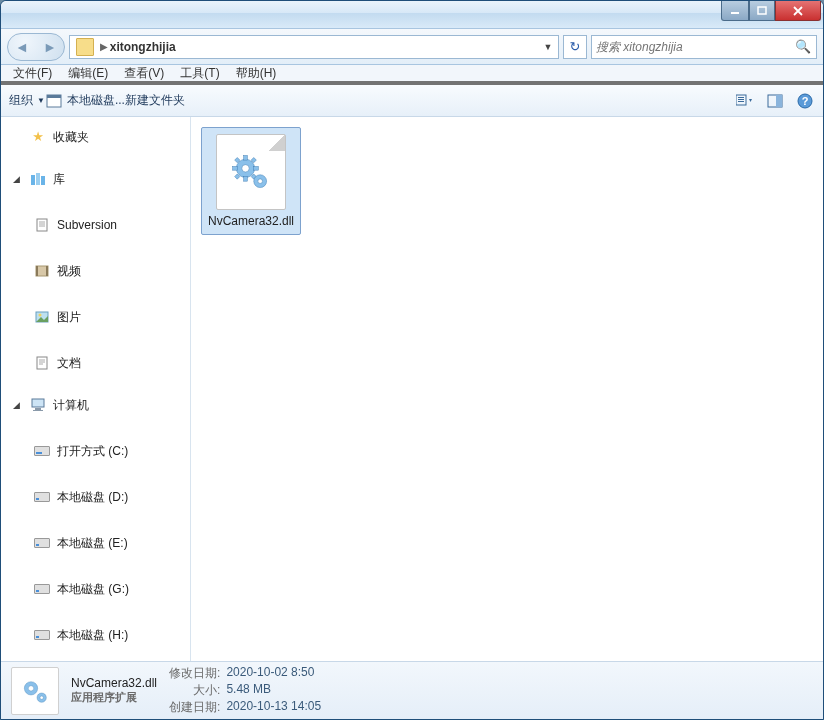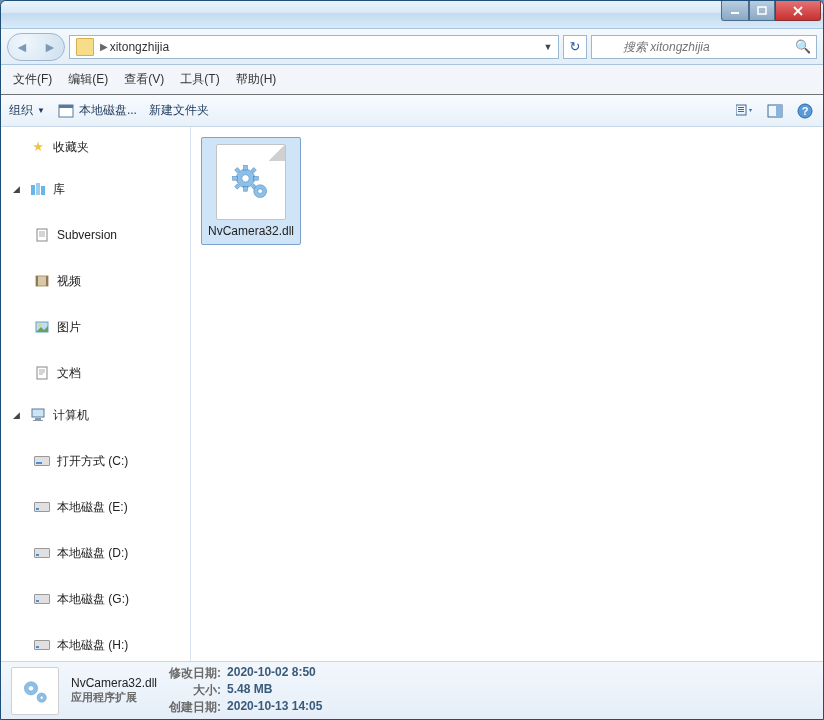--- a/index.html
+++ b/index.html
@@ -15,33 +15,33 @@
 .wbtn.max { width: 26px; background: linear-gradient(to bottom, #b8cde0, #8aa8c5); }
 .wbtn.close { width: 46px; background: linear-gradient(to bottom, #e57373, #c93030); border-radius: 0 0 3px 0; border-color: #8a3030; }
 
 
 .navbar { height: 36px; background: linear-gradient(to bottom, #f4f8fc, #e3eef8); display: flex; align-items: center; padding: 0 6px; border-bottom: 1px solid #a8c5e0; gap: 4px; }
 .navbtn-group { width: 58px; height: 28px; background: radial-gradient(circle at 30% 30%, #f0f6fc, #cfe0ef); border: 1px solid #9bb8d3; border-radius: 14px; display: flex; align-items: center; justify-content: space-around; }
 .navarrow { color: #7a9ab8; font-size: 14px; }
 .addressbar { flex: 1; height: 24px; background: #fff; border: 1px solid #9bb8d3; display: flex; align-items: center; padding: 0 2px; }
 .addr-icon { width: 18px; height: 18px; background: #f7dd8a; border: 1px solid #d4b050; border-radius: 1px; margin: 0 4px; }
 .addr-sep { color: #666; font-size: 10px; margin: 0 2px; }
-.addr-text { flex: 1; font-size: 12px; color: #333; }
+.addr-text { flex: 1; font-size: 12px; color: #333; font-weight: bold; }
 .addr-drop { width: 16px; text-align: center; color: #444; font-size: 9px; }
 .refresh { width: 24px; height: 24px; border: 1px solid #9bb8d3; background: #fff; display: flex; align-items: center; justify-content: center; color: #2a5caa; font-size: 13px; }
 .searchbox { width: 226px; height: 24px; background: #fff; border: 1px solid #9bb8d3; display: flex; align-items: center; padding: 0 4px; }
-.searchbox input { flex: 1; border: none; outline: none; font-size: 12px; font-style: italic; color: #888; background: transparent; margin-left: 27px; }
+.searchbox input { flex: 1; border: none; outline: none; font-size: 12px; font-style: italic; color: #888; background: transparent; }
 .search-icon { color: #2a5caa; font-size: 13px; }
 
 
-.menubar { height: 30px; background: #f2f6fb; display: flex; align-items: center; padding: 0 6px; gap: 4px; border-bottom: 1px solid #737373; }
+.menubar { height: 20px; background: #f2f6fb; display: flex; align-items: center; padding: 0 6px; gap: 4px; border-bottom: 4px solid #737373; }
 .menubar span { font-size: 12px; color: #333; padding: 2px 6px; }
 
 
-.toolbar { height: 32px; background: linear-gradient(to bottom, #f8fbfe, #e7f0f9); border-bottom: 1px solid #c8d8e8; display: flex; align-items: center; padding: 0 8px; gap: 12px; }
+.toolbar { height: 32px; background: linear-gradient(to bottom, #f8fbfe, #e7f0f9); border-bottom: 1px solid #c8d8e8; display: flex; align-items: center; padding: 0 8px; }
 .tool-item { display: flex; align-items: center; gap: 4px; font-size: 12px; color: #1e395b; }
 .tool-drop { font-size: 8px; color: #1e395b; }
 .toolbar-right { margin-left: auto; display: flex; align-items: center; gap: 10px; }
 .tool-icon { width: 20px; height: 18px; display: flex; align-items: center; justify-content: center; }
 
 
 .body { flex: 1; display: flex; overflow: hidden; }
 .sidebar { width: 190px; background: #fff; border-right: 1px solid #d8e4ef; padding: 8px 0; overflow-y: auto; position: relative; }
 .sidebar-inner { padding: 0 4px; }
 .nav-group { margin-bottom: 18px; }
@@ -59,21 +59,21 @@
 .file-icon-large::before { content: ""; position: absolute; top: 0; right: 0; width: 16px; height: 16px; background: linear-gradient(135deg, #fff 50%, #d0d0d0 50%); }
 .gear-svg { width: 44px; height: 44px; }
 .file-label { font-size: 12px; color: #222; word-break: break-all; }
 
 
 .details { height: 58px; background: linear-gradient(to bottom, #f2f7fc, #e5eef8); border-top: 1px solid #c8d8e8; display: flex; align-items: center; padding: 4px 10px; gap: 12px; }
 .details-icon { width: 48px; height: 48px; background: #fff; border: 1px solid #d0d0d0; border-radius: 2px; display: flex; align-items: center; justify-content: center; }
 .details-text { display: flex; flex-direction: column; font-size: 12px; }
 .details-name { color: #222; }
 .details-type { color: #6a6a6a; font-size: 11px; font-weight: bold; }
-.details-meta { font-size: 12px; color: #555; display: grid; grid-template-columns: auto auto; column-gap: 6px; row-gap: 0; font-weight: bold; }
+.details-meta { font-size: 12px; color: #555; display: grid; grid-template-columns: auto auto; column-gap: 6px; row-gap: 0; }
 .details-meta .lbl { text-align: right; color: #6a6a6a; }
 .details-meta .val { color: #3a5a7a; }
 
 
 .star { color: #f3c14b; }
 .folder { background: #f7dd8a; width: 16px; height: 12px; border-radius: 1px; border: 1px solid #d4b050; display: inline-block; }
 .lib { color: #5fa5d8; }
 .drive { width: 16px; height: 10px; background: #e0e0e0; border: 1px solid #999; border-radius: 1px; display: inline-block; position: relative; }
 .drive.c::after { content: ""; position: absolute; bottom: 1px; left: 1px; width: 6px; height: 2px; background: #4a90d9; }
 .drive.other::after { content: ""; position: absolute; bottom: 1px; left: 1px; width: 3px; height: 2px; background: #4a90d9; }
@@ -254,27 +254,27 @@
           <div class="nav-item child">
             <span class="ico">
                 <span class="drive c"></span>
               </span>
             <span>打开方式 (C:)</span>
           </div>
           <div class="nav-item child">
             <span class="ico">
                 <span class="drive other"></span>
               </span>
+            <span>本地磁盘 (D:)</span>
+          </div>
+          <div class="nav-item child">
+            <span class="ico">
+                <span class="drive other"></span>
+              </span>
             <span>本地磁盘 (E:)</span>
-          </div>
-          <div class="nav-item child">
-            <span class="ico">
-                <span class="drive other"></span>
-              </span>
-            <span>本地磁盘 (D:)</span>
           </div>
           <div class="nav-item child">
             <span class="ico">
                 <span class="drive other"></span>
               </span>
             <span>本地磁盘 (G:)</span>
           </div>
           <div class="nav-item child">
             <span class="ico">
                 <span class="drive other"></span>

